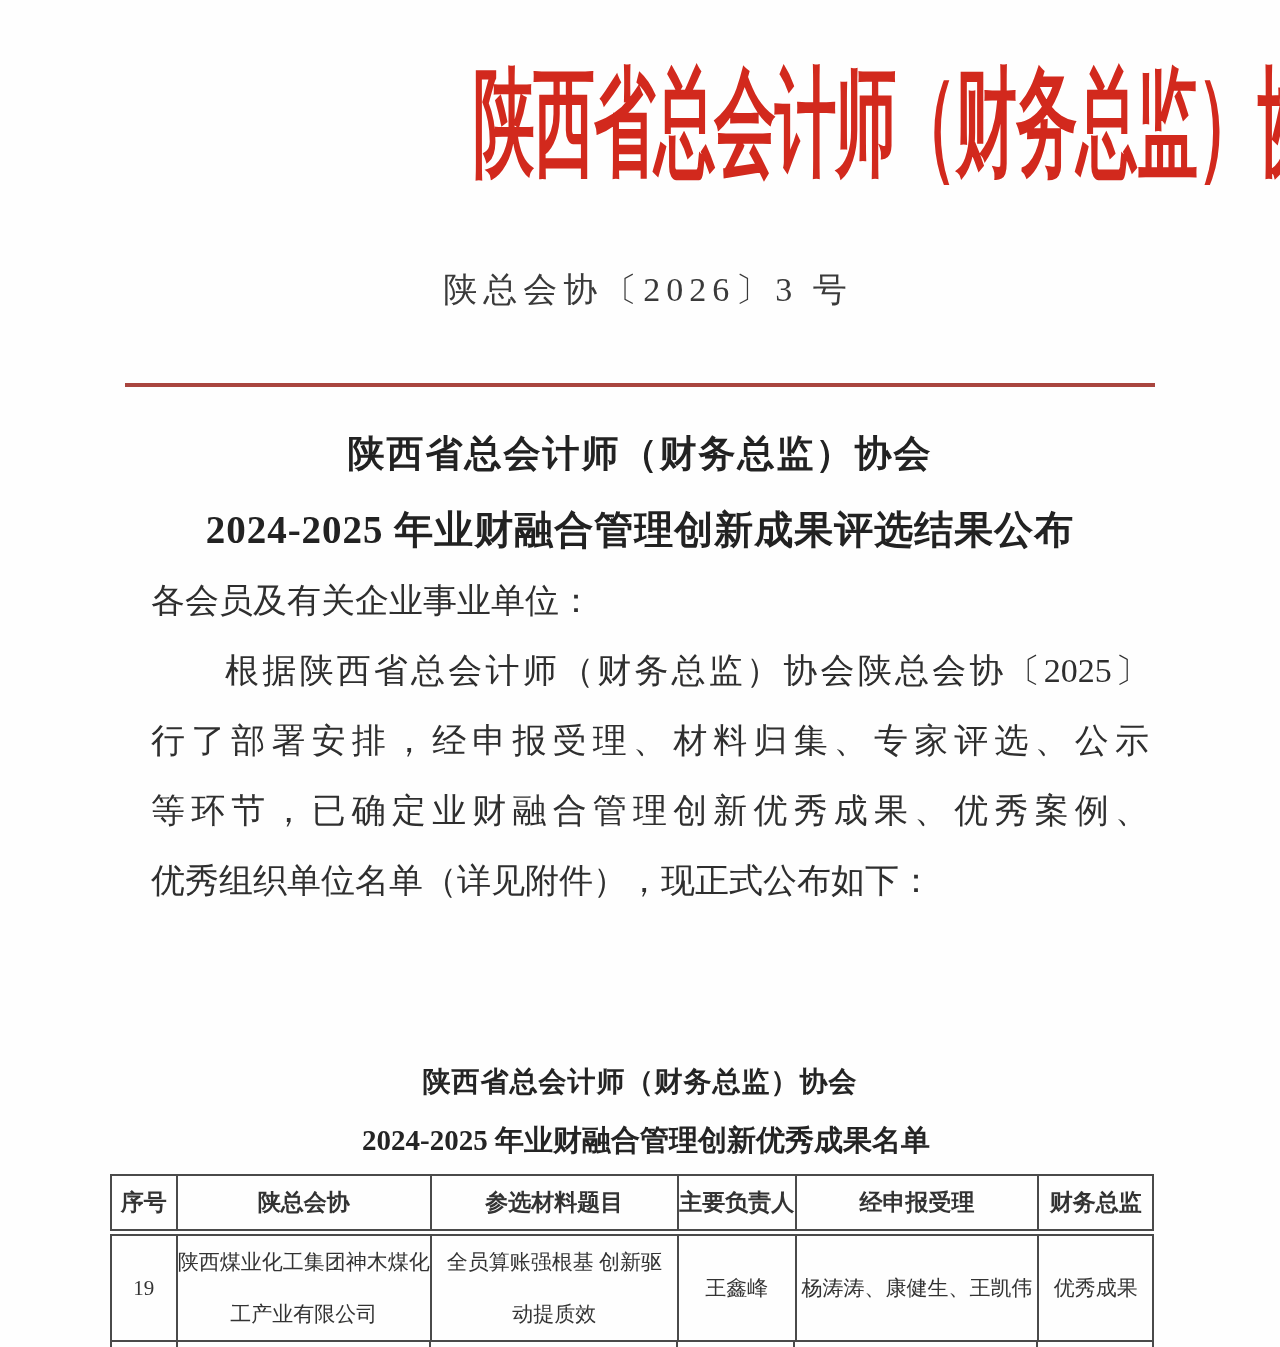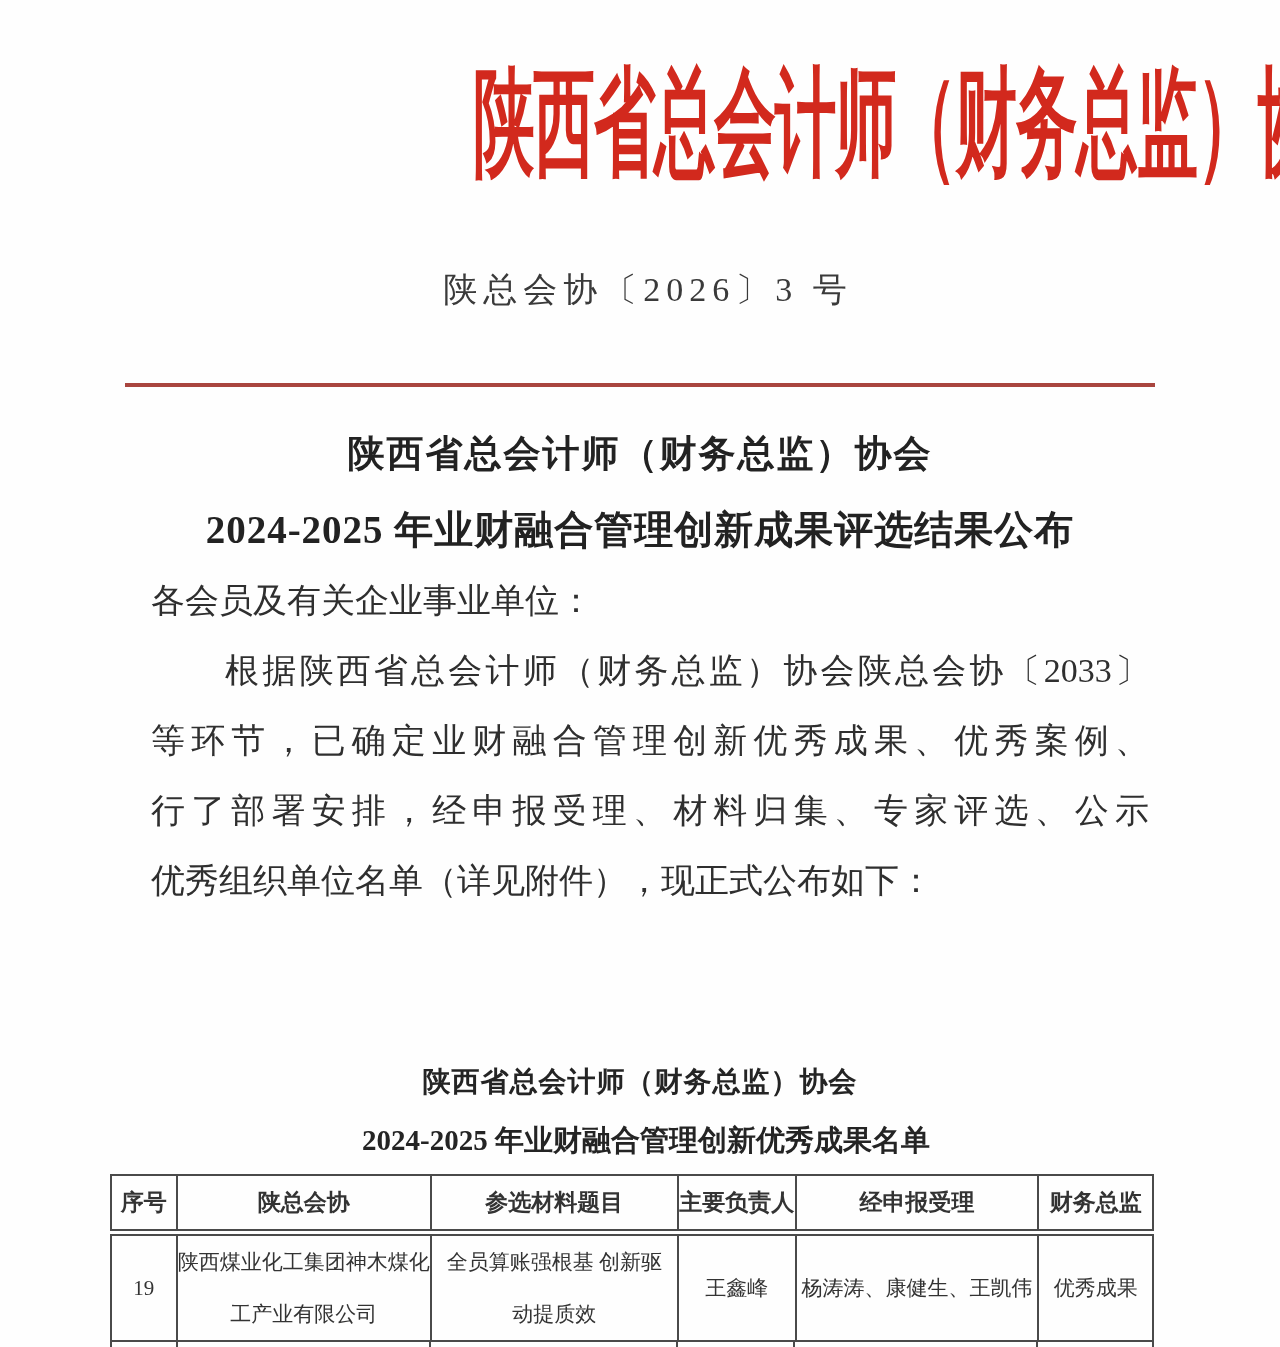--- a/index.html
+++ b/index.html
@@ -98,23 +98,23 @@
 
   <div class="red-line"></div>
 
   <div class="doc-title">
     <div class="t1">陕西省总会计师（财务总监）协会</div>
     <div class="t2">2024-2025 年业财融合管理创新成果评选结果公布</div>
   </div>
 
   <div class="body-block">
     <div class="bline">各会员及有关企业事业单位：</div>
-    <div class="bline jline indent">根据陕西省总会计师（财务总监）协会陕总会协〔2033〕</div>
+    <div class="bline jline indent">根据陕西省总会计师（财务总监）协会陕总会协〔2025〕</div>
+    <div class="bline jline">行了部署安排，经申报受理、材料归集、专家评选、公示</div>
     <div class="bline jline">等环节，已确定业财融合管理创新优秀成果、优秀案例、</div>
-    <div class="bline jline">行了部署安排，经申报受理、材料归集、专家评选、公示</div>
     <div class="bline">优秀组织单位名单（详见附件），现正式公布如下：</div>
   </div>
 
   <div class="attach-t1">陕西省总会计师（财务总监）协会</div>
   <div class="attach-t2">2024-2025 年业财融合管理创新优秀成果名单</div>
 
   <div class="table-wrap">
     <table class="results">
       <colgroup>
         <col style="width:6.3%">

